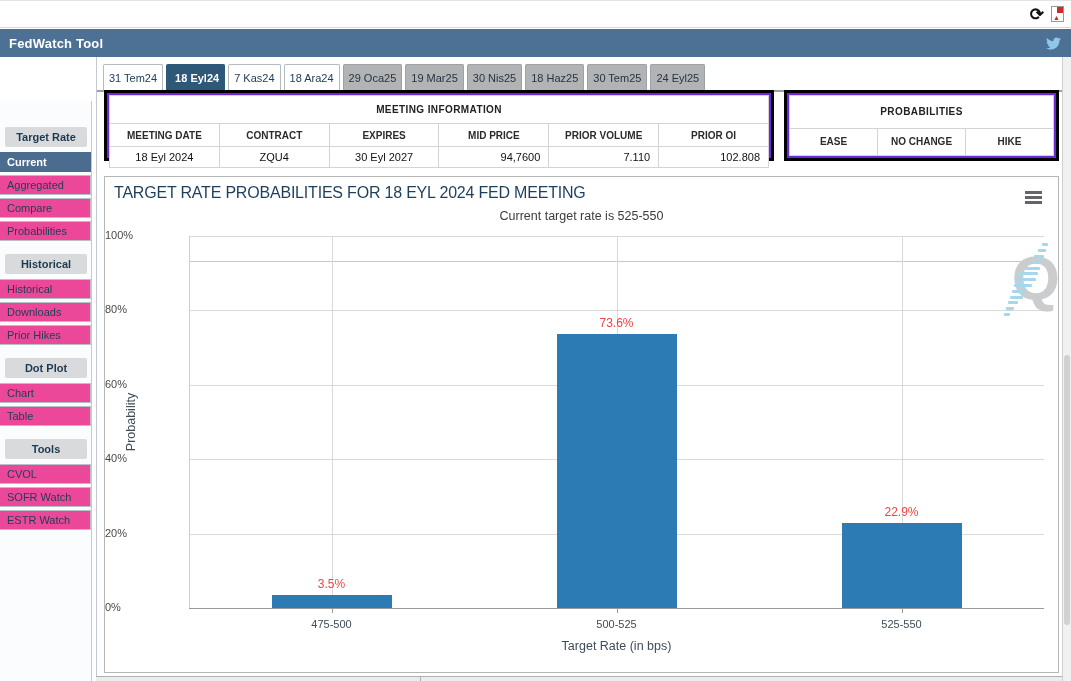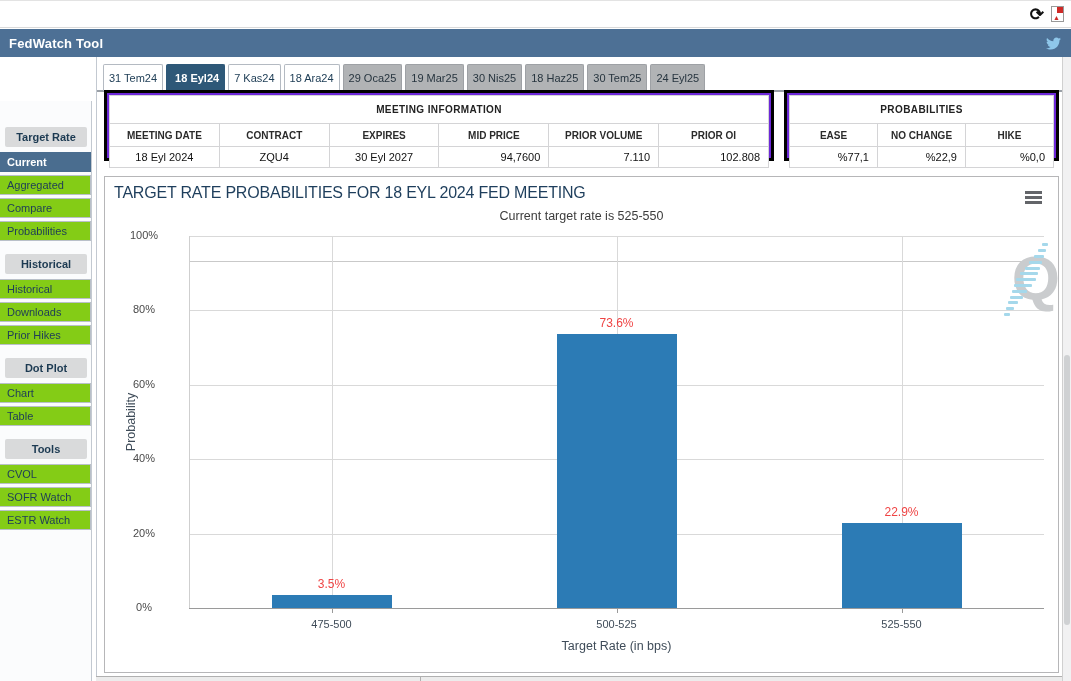--- a/index.html
+++ b/index.html
@@ -20,21 +20,21 @@
               box-sizing:border-box;gap:16px;}
   .header-title{color:#fff;font-size:13px;font-weight:bold;letter-spacing:.2px;}
   .tw-icon{width:17px;height:15px;cursor:pointer;}
   
   .sidebar{position:absolute;left:0;top:57px;width:92px;height:624px;background:#fbfcfd;
            border-right:1px solid #c3c9d1;box-sizing:border-box;padding-top:26px;margin-top:44px;}
   .side-header{margin:0 4px 5px 5px;height:20px;line-height:20px;background:#d9dadb;
                border-radius:2px;text-align:center;font-size:11px;font-weight:bold;color:#1c3a52;}
   .side-header.spaced{margin-top:13px;}
   .side-item{margin:0 0 3px 0;width:91px;height:20px;line-height:18px;border:1px solid #b9c0c9;
-             border-left:none;background:#84cc16;font-size:11px;color:#203f57;padding-left:7px;
+             border-left:none;background:#ec4899;font-size:11px;color:#203f57;padding-left:7px;
              box-sizing:border-box;cursor:pointer;}
   .side-item.active{background:#4a6d8f;border-color:#4a6d8f;color:#fff;font-weight:bold;}
   
   .content{position:absolute;left:96px;top:57px;width:966px;height:624px;background:#fff;
            border-left:1px solid #c3c9d1;box-sizing:border-box;}
   .tab-row{position:absolute;left:0;top:0;width:100%;height:35px;border-bottom:2px solid #9aa0a7;
            padding-top:7px;padding-left:6px;box-sizing:border-box;white-space:nowrap;}
   .tab{display:inline-block;height:26px;line-height:26px;padding:0 5px;margin-right:3px;
        border:1px solid #b4bac2;border-bottom:none;border-radius:2px 2px 0 0;font-size:11px;
        color:#203f57;background:#fff;cursor:pointer;vertical-align:bottom;}
@@ -57,21 +57,21 @@
   .chart-subtitle{position:absolute;left:0;top:32px;width:100%;text-align:center;font-size:12.5px;color:#3c3c3c;}
   .chart-menu{position:absolute;right:16px;top:14px;width:17px;cursor:pointer;}
   .chart-menu div{height:3px;background:#636569;margin-bottom:2px;}
   #plot-layer{position:absolute;left:0;top:0;width:100%;height:100%;}
   .hgrid,.hgrid-minor{position:absolute;height:1px;background:#d9d9d9;}
   .hgrid-minor{background:#c9c9c9;}
   .vgrid{position:absolute;width:1px;background:#d9d9d9;}
   .yaxis-line{position:absolute;width:1px;background:#cfcfcf;}
   .xaxis-line{position:absolute;height:1px;background:#9a9a9a;}
   .xtick{position:absolute;width:1px;height:5px;background:#9a9a9a;}
-  .ytick-label{position:absolute;text-align:center;font-size:11px;color:#4a4a4a;}
+  .ytick-label{position:absolute;text-align:left;font-size:11px;color:#4a4a4a;}
   .cat-label{position:absolute;text-align:center;font-size:11px;color:#3f4c59;}
   .bar{position:absolute;background:#2c7bb5;}
   .bar-label{position:absolute;text-align:center;font-size:12px;color:#ef4444;}
   .x-title{position:absolute;text-align:center;font-size:12.5px;color:#3f4c59;}
   .y-title{position:absolute;white-space:nowrap;font-size:12.5px;color:#3f4c59;
            transform:translate(-50%,-50%) rotate(-90deg);}
   
   .watermark{position:absolute;left:893px;top:62px;width:62px;height:86px;pointer-events:none;}
   .wm-q{position:absolute;right:0;top:8px;font-size:62px;line-height:1;font-weight:bold;color:#caccce;}
   .wm-dash{position:absolute;height:3px;background:#a5d8eb;border-radius:1px;}
@@ -150,25 +150,20 @@
     <div class="info-panel" id="prob-panel">
         <table>
           <tbody>
             <tr>
               <td colspan="3" class="tbl-title">PROBABILITIES</td>
             </tr>
             <tr>
               <th style="width: 28.1%;">EASE</th>
               <th style="width: 47.4%;">NO CHANGE</th>
               <th style="width: 24.5%;">HIKE</th>
-            </tr>
-            <tr>
-              <td class="val" style="text-align: right;">%77,1</td>
-              <td class="val" style="text-align: right;">%22,9</td>
-              <td class="val" style="text-align: right;">%0,0</td>
             </tr>
           </tbody>
         </table>
       </div>
 
     <div id="chart-panel">
       <div class="chart-title">TARGET RATE PROBABILITIES FOR 18 EYL 2024 FED MEETING</div>
       <div class="chart-menu">
         <div></div>
           <div></div>

